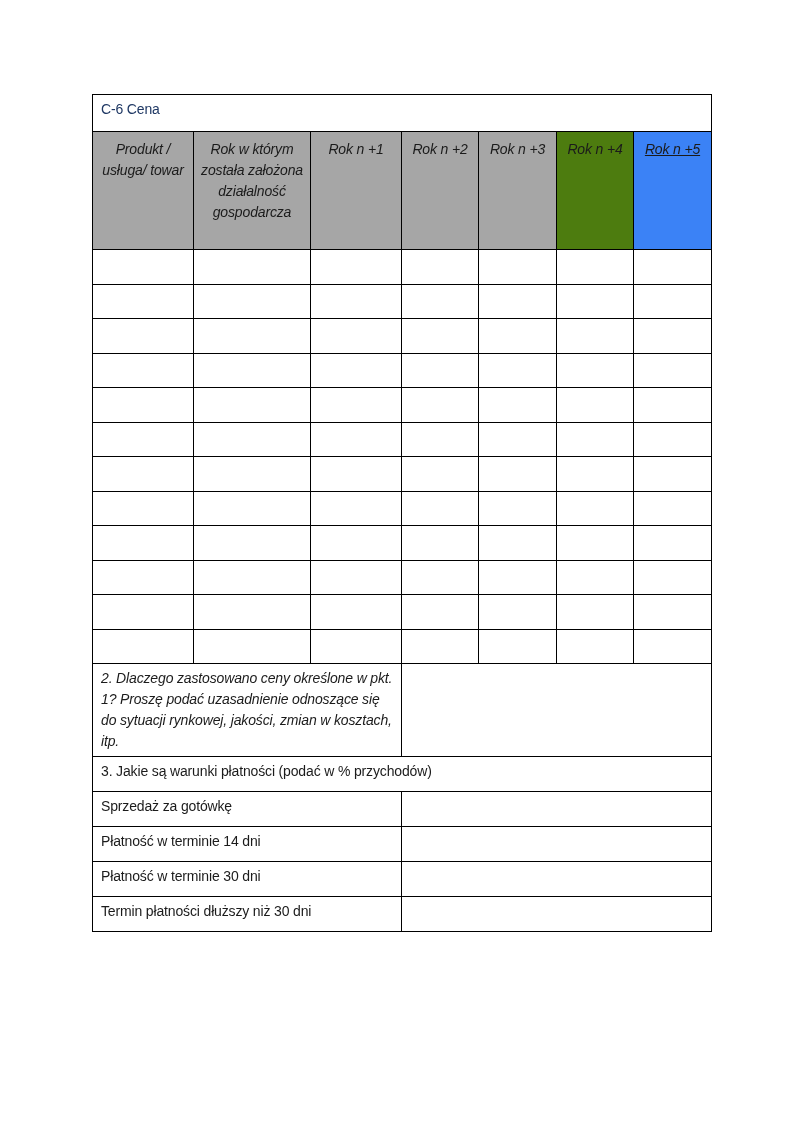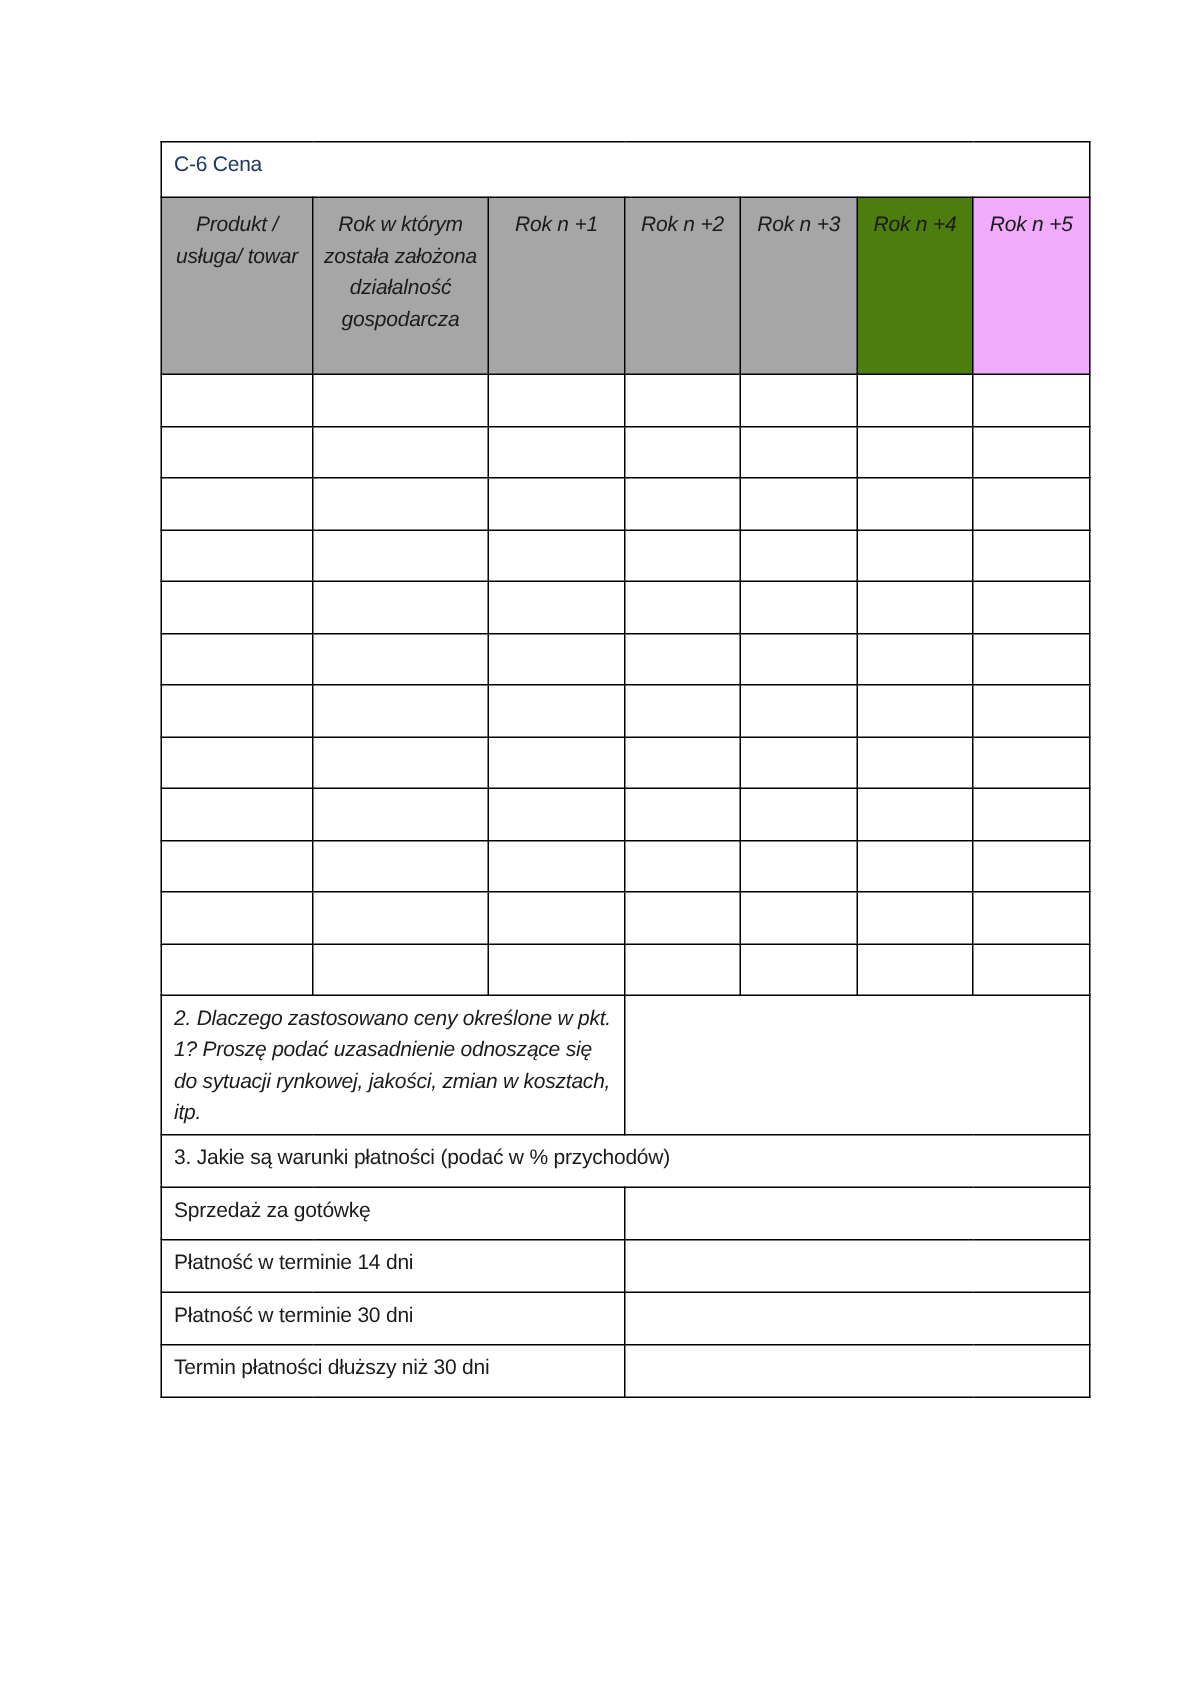--- a/index.html
+++ b/index.html
@@ -8,21 +8,21 @@
     position: relative;
     width: 790px;
     height: 1121px;
     background: #ffffff;
     font-family: "Liberation Sans", "DejaVu Sans", sans-serif;
     color: #1b1b1b;
     overflow: hidden;
   }
   table.form {
     position: absolute;
-    left: 107px;
+    left: 92px;
     top: 94px;
     width: 619px;
     border-collapse: collapse;
     table-layout: fixed;
   }
   table.form td, table.form th {
     border: 1px solid #000000;
     vertical-align: top;
     padding: 4px 8px;
     font-size: 14px;
@@ -73,21 +73,21 @@
       <tr class="r-title">
         <td colspan="7" class="title-cell" style="color: rgb(31, 56, 100);">C-6 Cena</td>
       </tr>
       <tr class="r-hdr" id="header-row">
           <th style="background: rgb(166, 166, 166); font-style: italic;">Produkt / usługa/ towar</th>
           <th style="background: rgb(166, 166, 166);">Rok w którym została założona działalność gospodarcza</th>
           <th style="background: rgb(166, 166, 166); font-style: italic;">Rok n +1</th>
           <th style="background: rgb(166, 166, 166);">Rok n +2</th>
           <th style="background: rgb(166, 166, 166); margin-left: 11px;">Rok n +3</th>
           <th style="background: #4d7c0f;">Rok n +4</th>
-          <th style="background: #f0abfc;">Rok n +5</th>
+          <th style="background: #3b82f6; text-decoration: underline;">Rok n +5</th>
         </tr>
     </tbody>
     <tbody id="empty-rows">
         <tr class="r-empty">
           <td class="fill-cell"></td>
           <td class="fill-cell"></td>
           <td class="fill-cell"></td>
           <td class="fill-cell"></td>
           <td class="fill-cell"></td>
           <td class="fill-cell"></td>

